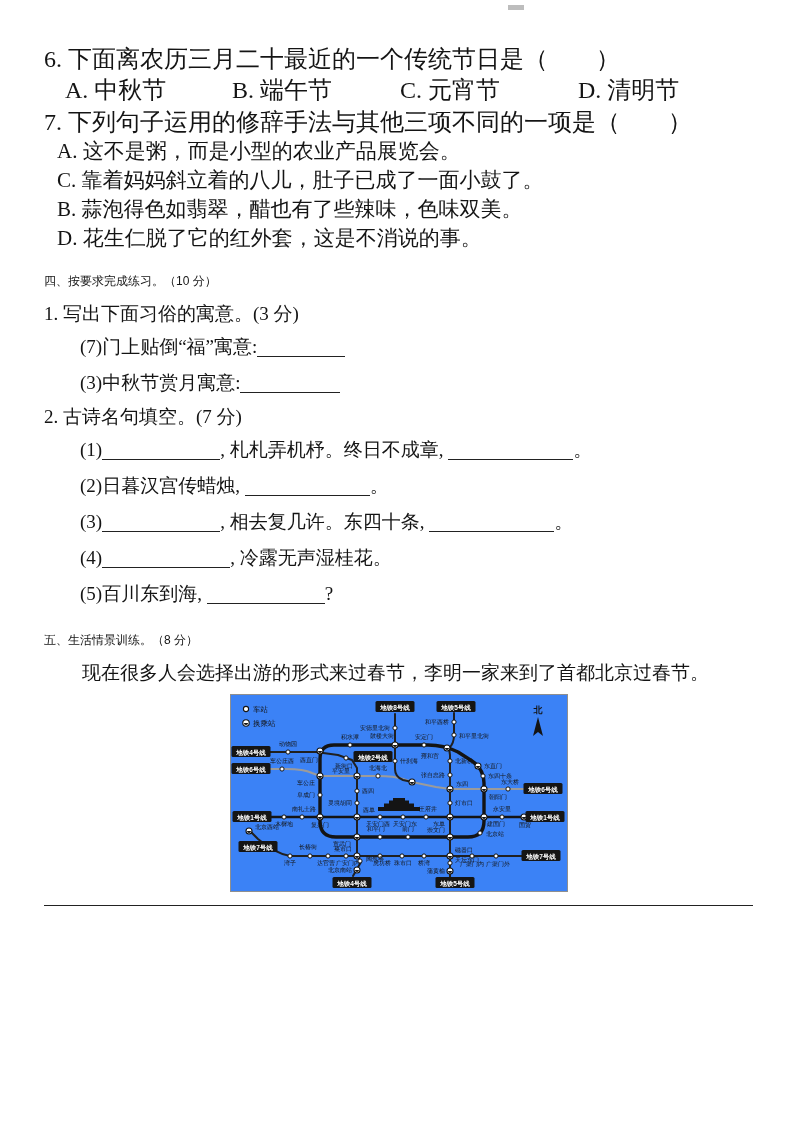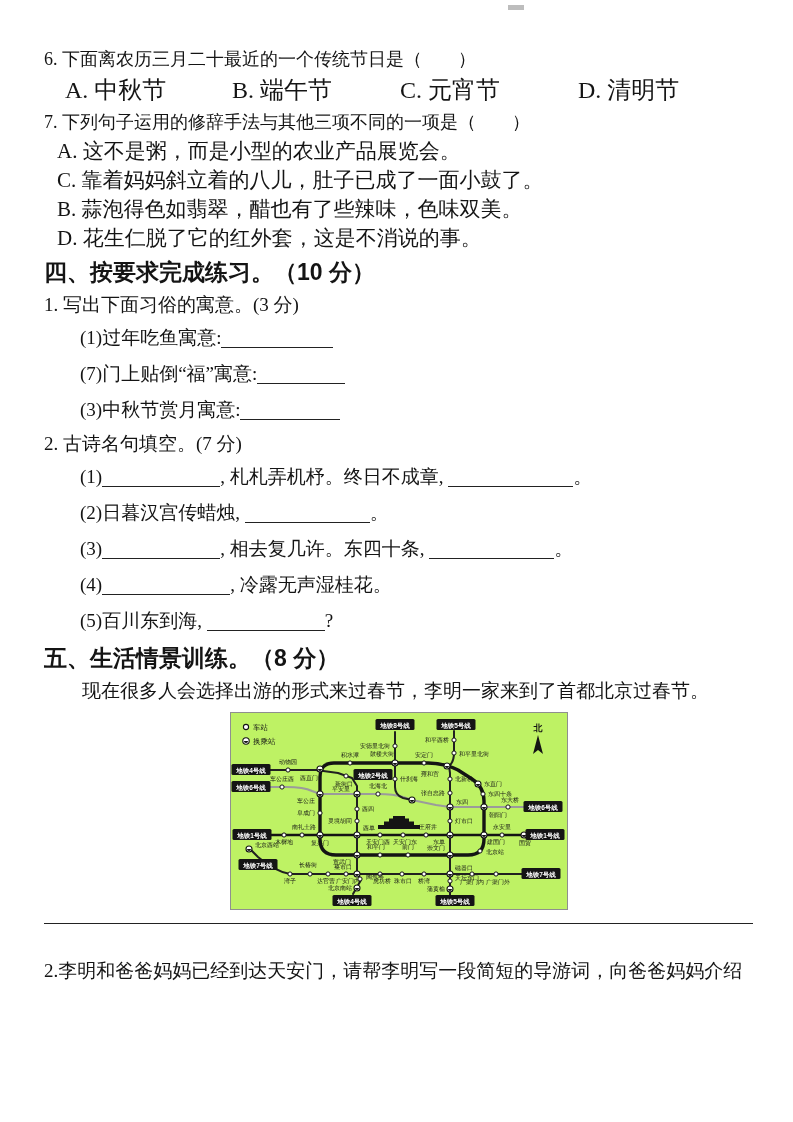--- a/index.html
+++ b/index.html
@@ -3,33 +3,33 @@
 <meta charset="utf-8">
 <style>
   html,body{margin:0;padding:0;}
   body{
     width:793px;height:1122px;overflow:hidden;box-sizing:border-box;
     background:#ffffff;color:#141414;position:relative;
     font-family:"Liberation Serif","DejaVu Serif",serif;
     padding:44px 40px 0 44px;
   }
   .scan-mark{position:absolute;left:508px;top:5px;width:16px;height:5px;background:#bdbdbd;}
-  .stem{font-size:18px;line-height:30px;}
+  .stem{font-size:24px;line-height:30px;}
   .optrow{display:flex;margin-left:21px;font-size:24px;line-height:33px;}
   .optrow .c1{width:167px;}.optrow .c2{width:168px;}.optrow .c3{width:178px;}
   .opt{margin-left:13px;font-size:21px;line-height:29px;}
   .sec-title{
     font-family:"Liberation Sans","DejaVu Sans",sans-serif;
-    font-weight:bold;font-size:23px;line-height:34px;margin-top:2px;
+    font-weight:normal;font-size:12px;line-height:34px;margin-top:11px;
   }
   .item-title{font-size:19px;line-height:31px;}
   .sub{margin-left:36px;font-size:19px;line-height:36px;white-space:nowrap;}
   .blank{display:inline-block;border-bottom:1.5px solid #222;height:19px;vertical-align:-4px;}
   .para{font-size:19px;line-height:31px;text-indent:2em;}
-  .map-wrap{width:336px;margin:6px auto 0 auto;border:1px solid #8f8f8f;background:#bef264;font-family:"Liberation Sans","DejaVu Sans",sans-serif;}
+  .map-wrap{width:336px;margin:6px auto 0 auto;border:1px solid #8f8f8f;background:#3b82f6;font-family:"Liberation Sans","DejaVu Sans",sans-serif;}
   .map-wrap svg{display:block;}
   .q-long{font-size:19px;line-height:39px;text-align:justify;margin-top:13px;}
   .answer-line{border-top:1.5px solid #222;height:0;margin-top:13px;}
   .q2{margin-top:27px;}
 </style>
 </head>
 <body>
 
 <div class="scan-mark"></div>
 
@@ -47,21 +47,20 @@
   <div class="stem">7. 下列句子运用的修辞手法与其他三项不同的一项是（　　）</div>
   <div class="opt">A. 这不是粥，而是小型的农业产品展览会。</div>
   <div class="opt">C. 靠着妈妈斜立着的八儿，肚子已成了一面小鼓了。</div>
   <div class="opt">B. 蒜泡得色如翡翠，醋也有了些辣味，色味双美。</div>
   <div class="opt">D. 花生仁脱了它的红外套，这是不消说的事。</div>
 </div>
 
 <div>
   <div class="sec-title">四、按要求完成练习。（10 分）</div>
   <div class="item-title">1. 写出下面习俗的寓意。(3 分)</div>
-  <div class="sub"><span>(1)过年吃鱼寓意:</span><span class="blank" style="width: 112px;"></span></div>
   <div class="sub"><span>(7)门上贴倒“福”寓意:</span><span class="blank" style="width: 88px;"></span></div>
   <div class="sub"><span>(3)中秋节赏月寓意:</span><span class="blank" style="width: 100px;"></span></div>
   <div class="item-title">2. 古诗名句填空。(7 分)</div>
   <div class="sub"><span>(1)</span><span class="blank" style="width: 118px;"></span><span>, 札札弄机杼。终日不成章, </span><span class="blank" style="width: 125px;"></span><span>。</span></div>
   <div class="sub"><span>(2)日暮汉宫传蜡烛, </span><span class="blank" style="width: 125px;"></span><span>。</span></div>
   <div class="sub"><span>(3)</span><span class="blank" style="width: 118px;"></span><span>, 相去复几许。东四十条, </span><span class="blank" style="width: 125px;"></span><span>。</span></div>
   <div class="sub"><span>(4)</span><span class="blank" style="width: 128px;"></span><span>, 冷露无声湿桂花。</span></div>
   <div class="sub"><span>(5)百川东到海, </span><span class="blank" style="width: 118px;"></span><span>?</span></div>
 </div>
 
@@ -243,14 +242,13 @@
         <circle cx="14" cy="14" r="2.6" fill="#fff" stroke="#141414" stroke-width="1.1"></circle>
         <text x="21" y="17" font-size="7.5" fill="#141414">车站</text>
         <circle cx="14" cy="28" r="3.2" fill="#fff" stroke="#141414" stroke-width="1.1"></circle>
         <path d="M11.9,28a2.1,2.1 0 0 0 4.2,0z" fill="#141414"></path>
         <text x="21" y="31" font-size="7.5" fill="#141414">换乘站</text>
         <text x="306" y="18" font-size="9" font-weight="bold" text-anchor="middle" fill="#141414">北</text>
         <path d="M306,22L311,41L306,37L301,41Z" fill="#141414"></path>
       </svg>
   </div>
   <div class="answer-line"></div>
-  <div class="q-long q2">2.李明和爸爸妈妈已经到达天安门，请帮李明写一段简短的导游词，向爸爸妈妈介绍</div>
 </div>
 
 </body></html>

